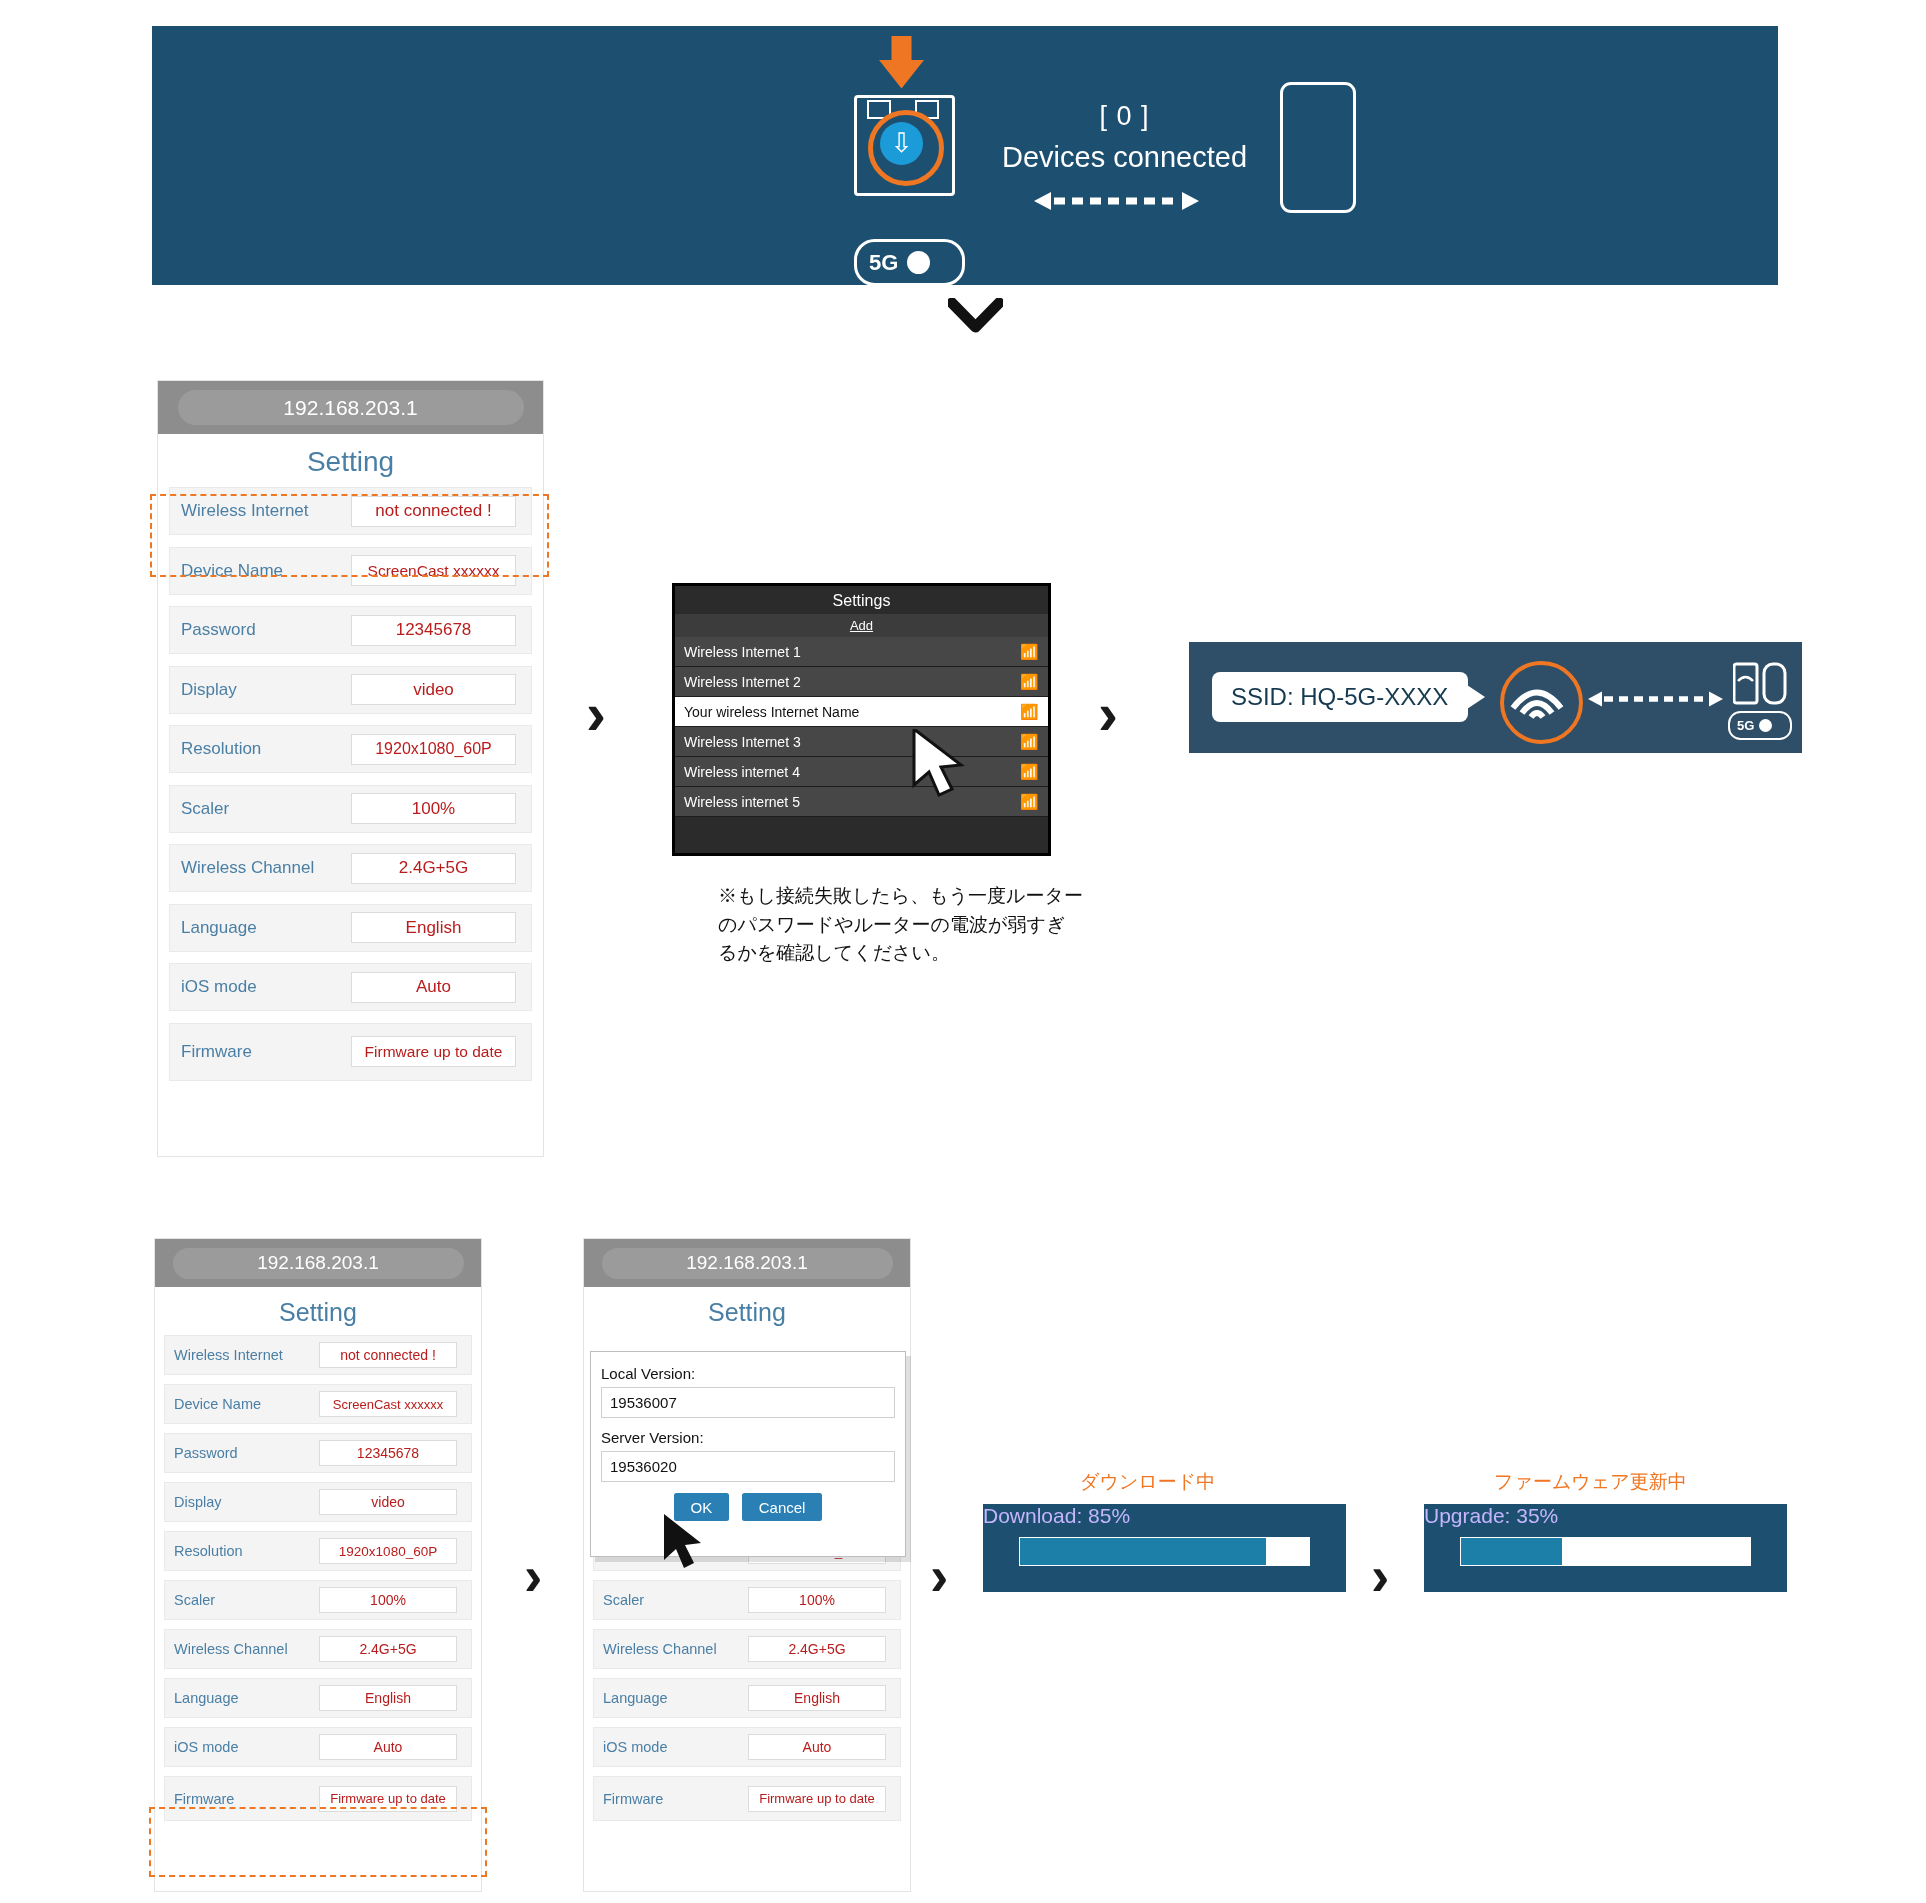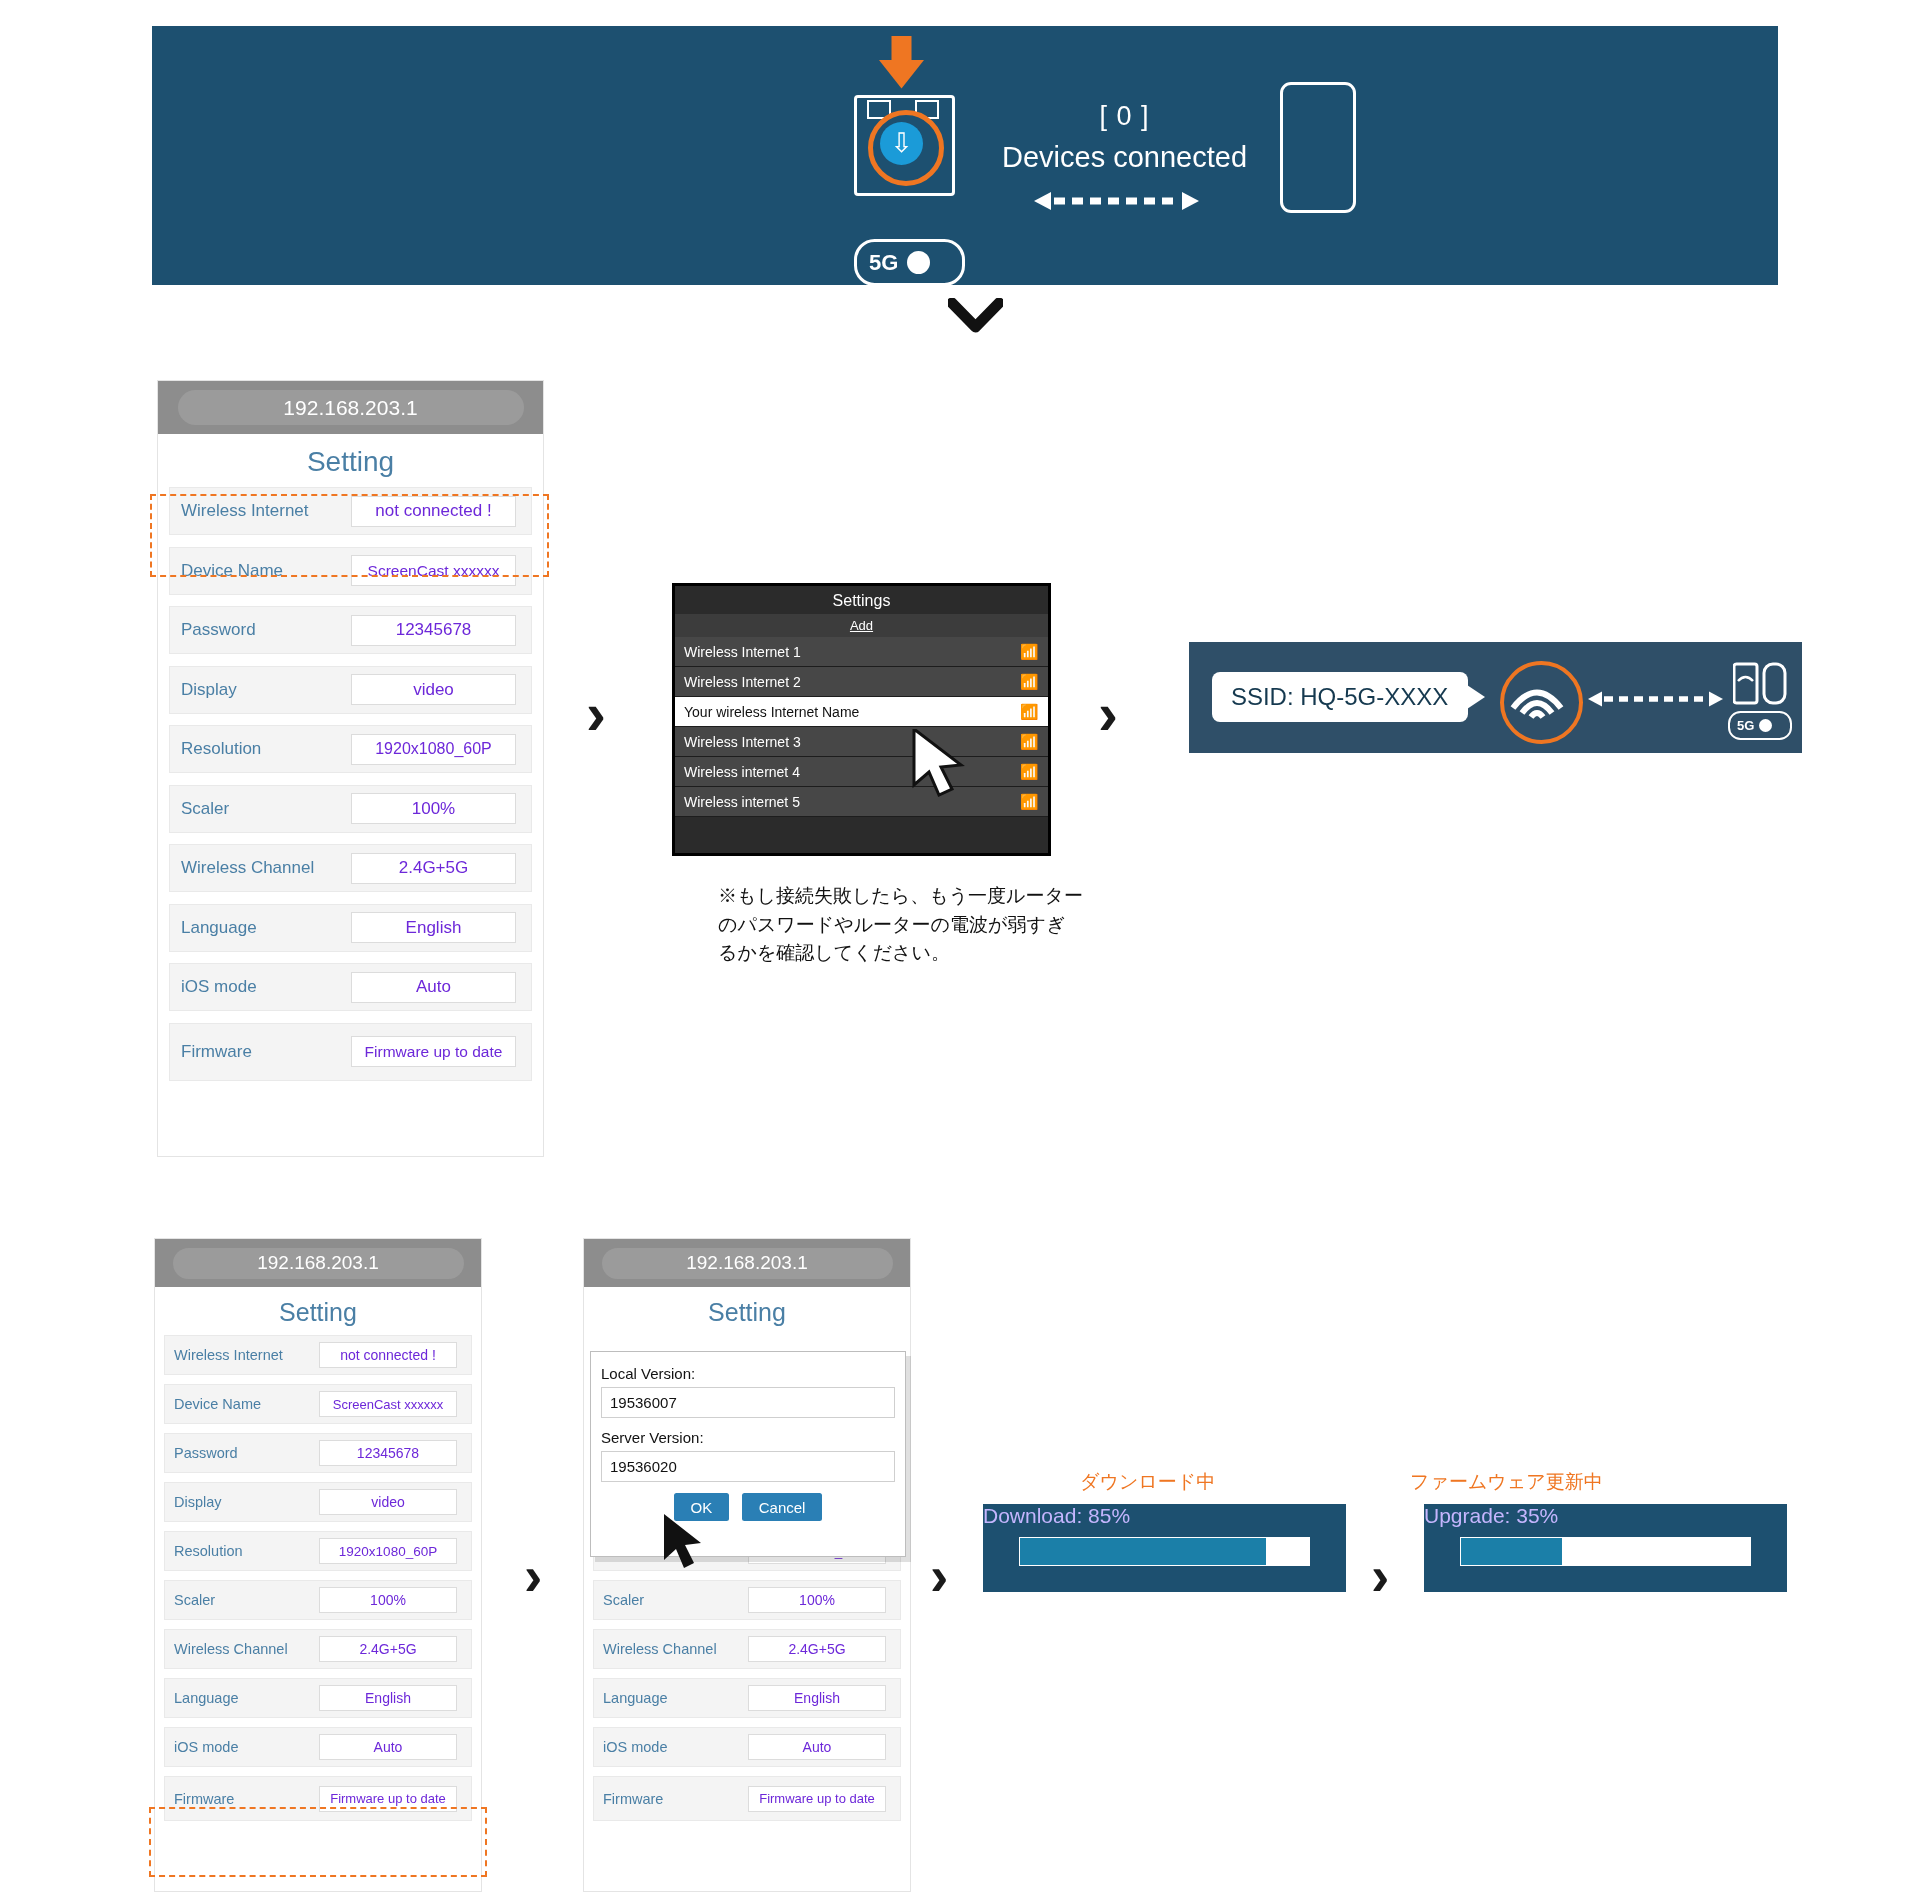--- a/index.html
+++ b/index.html
@@ -73,21 +73,21 @@
   }
   .panel-title{
     text-align:center;color:#4a7fa5;
   }
   .row{
     display:flex;align-items:center;border:1px solid #e9e9e9;background:#f4f4f4;
     box-sizing:border-box;
   }
   .row .lbl{color:#4a7fa5;}
   .row .val{
-    background:#ffffff;border:1px solid #dcdcdc;color:#6d28d9;
+    background:#ffffff;border:1px solid #dcdcdc;color:#b91c1c;
     display:flex;align-items:center;justify-content:center;box-sizing:border-box;
   }
   .dashed-box{position:absolute;border:2.5px dashed #ef7622;box-sizing:border-box;}
 
   
   #panelA{left:157px;top:380px;width:386px;height:281px;}
   .arrow-gt{position:absolute;color:#1a1a1a;font-weight:bold;}
 
   
   #wifi-list{
@@ -440,20 +440,20 @@
 <div class="progress-title" style="left:1080px;top:1469px;">ダウンロード中</div>
 <div class="progress-card" style="left:983px;top:1504px;width:363px;height:88px;">
   <div class="progress-label">Download: 85%</div>
   <div class="progress-track" style="width:291px;">
     <div class="progress-fill" style="width:85%;"></div>
   </div>
 </div>
 
 <div class="abs arrow-gt" style="left:1371px;top:1544px;font-size:55px;">›</div>
 
-<div class="progress-title" style="left:1410px;top:1469px;">ファームウェア更新中</div>
+<div class="progress-title" style="left:1494px;top:1469px;">ファームウェア更新中</div>
 <div class="progress-card" style="left:1424px;top:1504px;width:363px;height:88px;">
   <div class="progress-label">Upgrade: 35%</div>
   <div class="progress-track" style="width:291px;">
     <div class="progress-fill" style="width:35%;"></div>
   </div>
 </div>
 
 
 </body></html>

